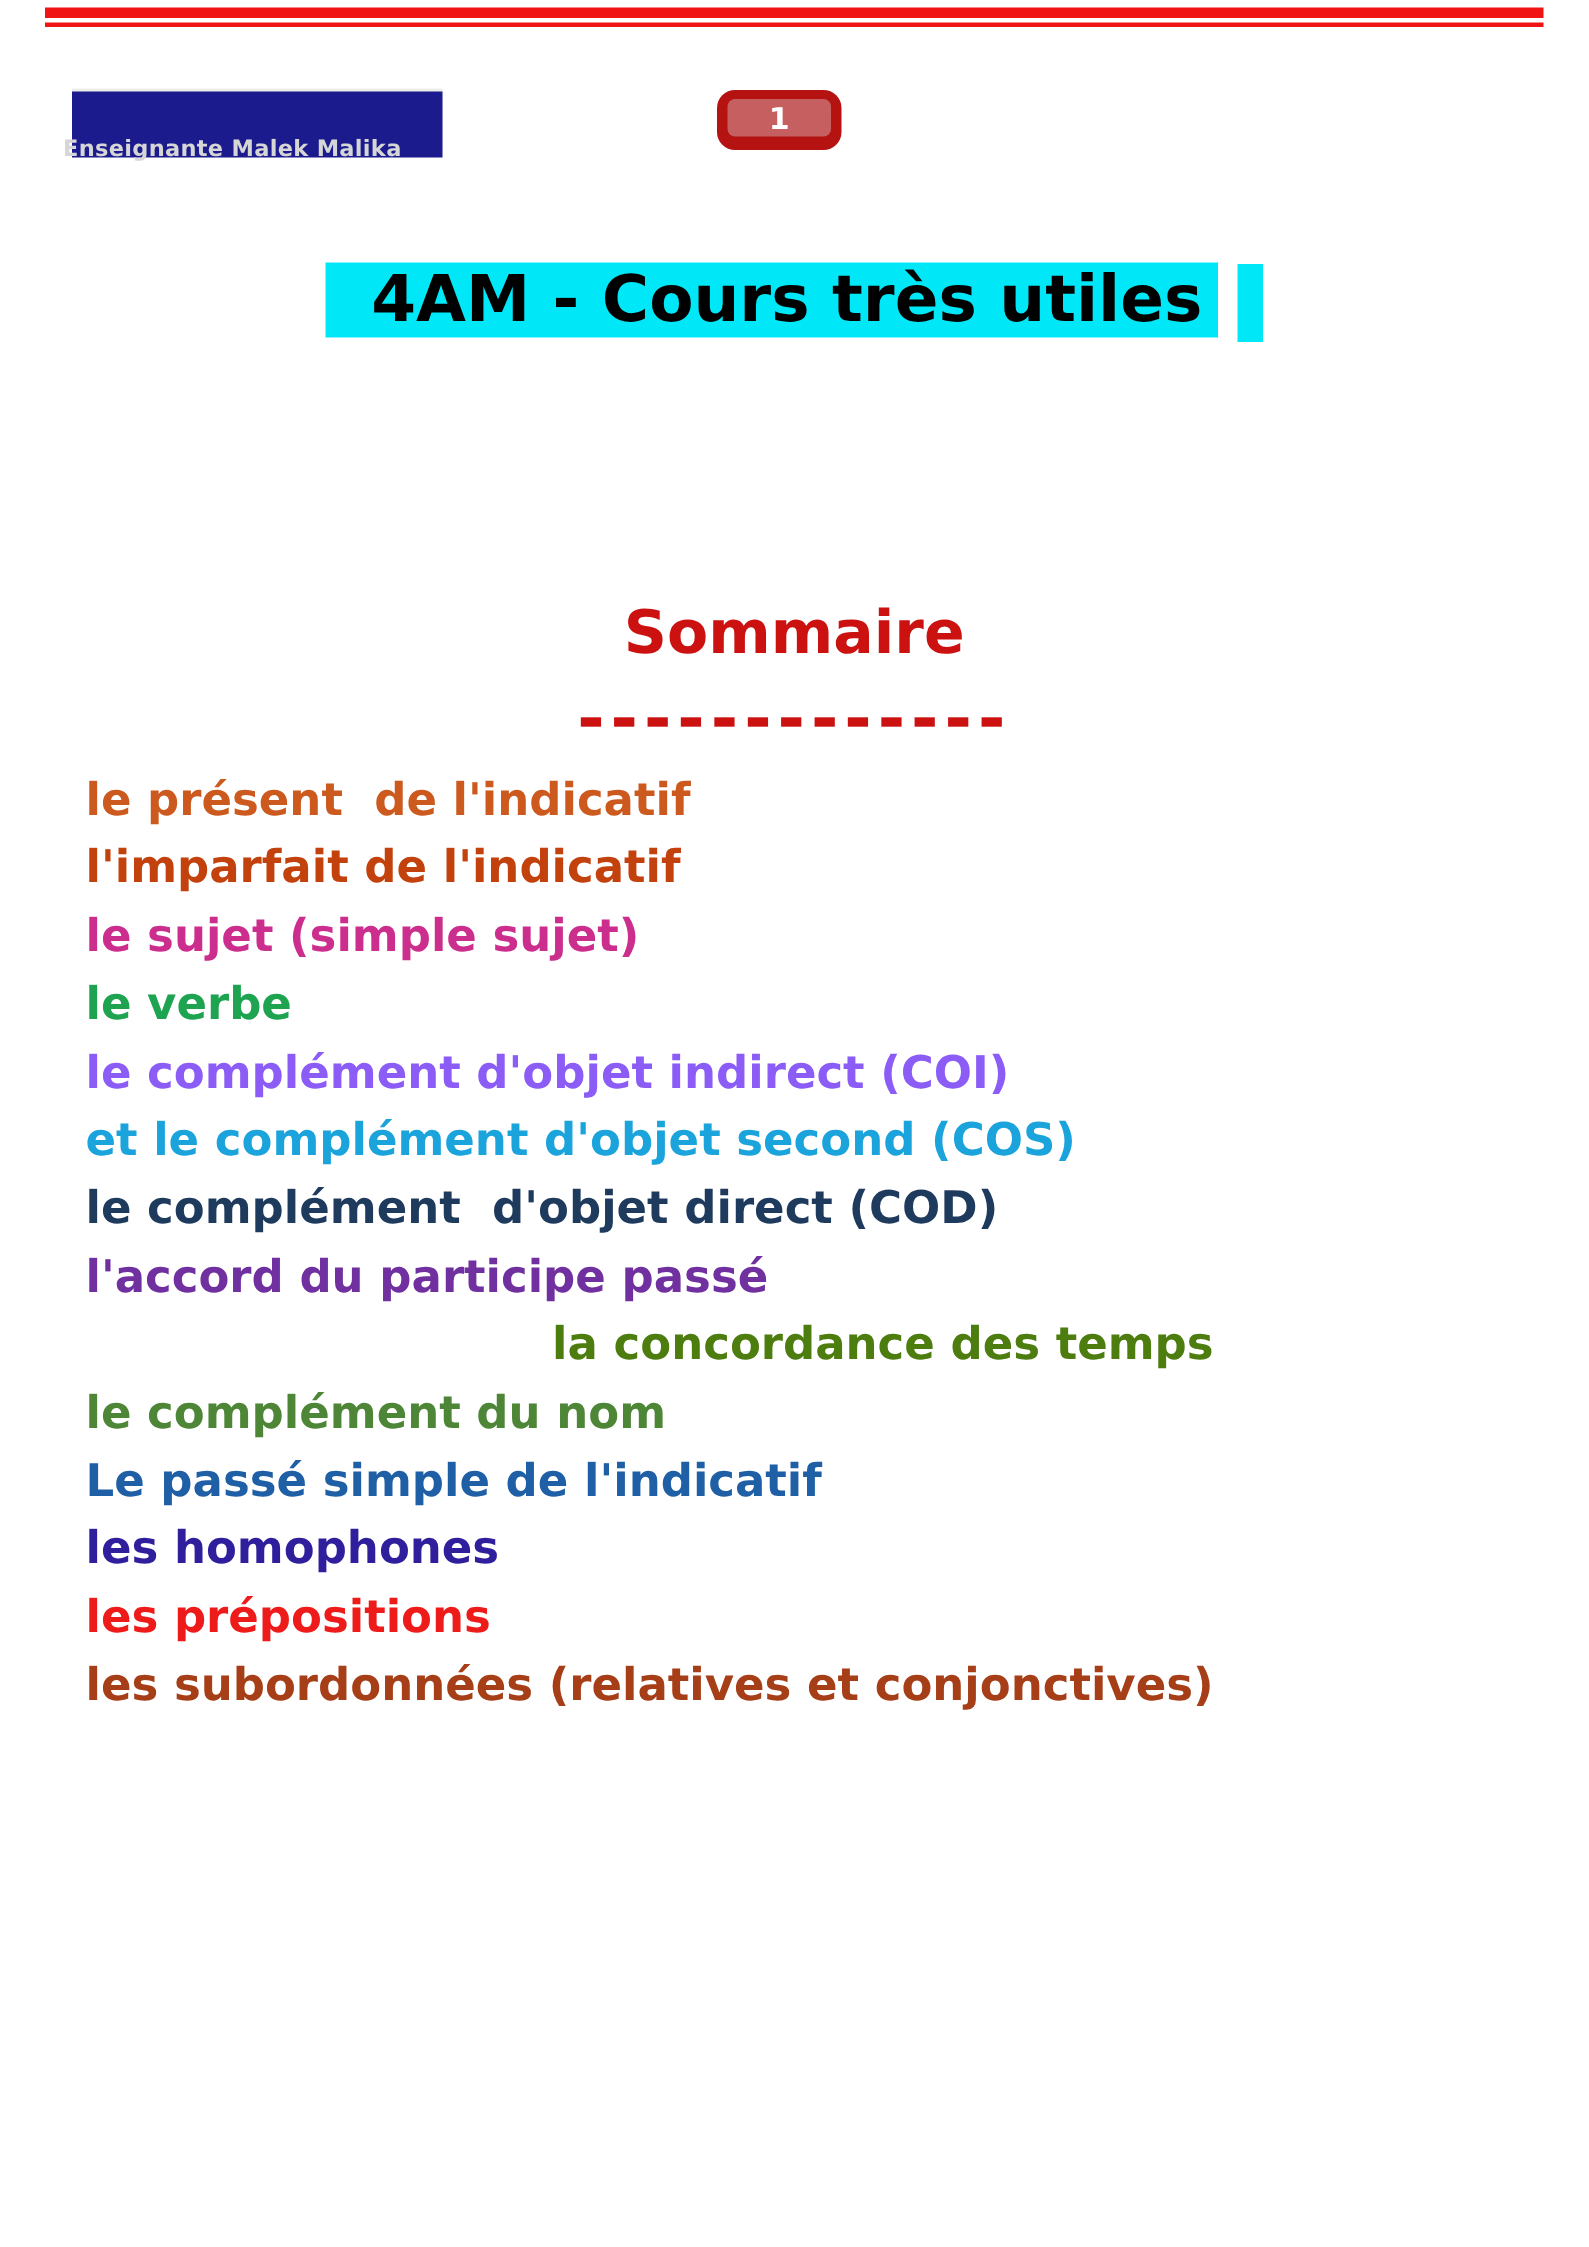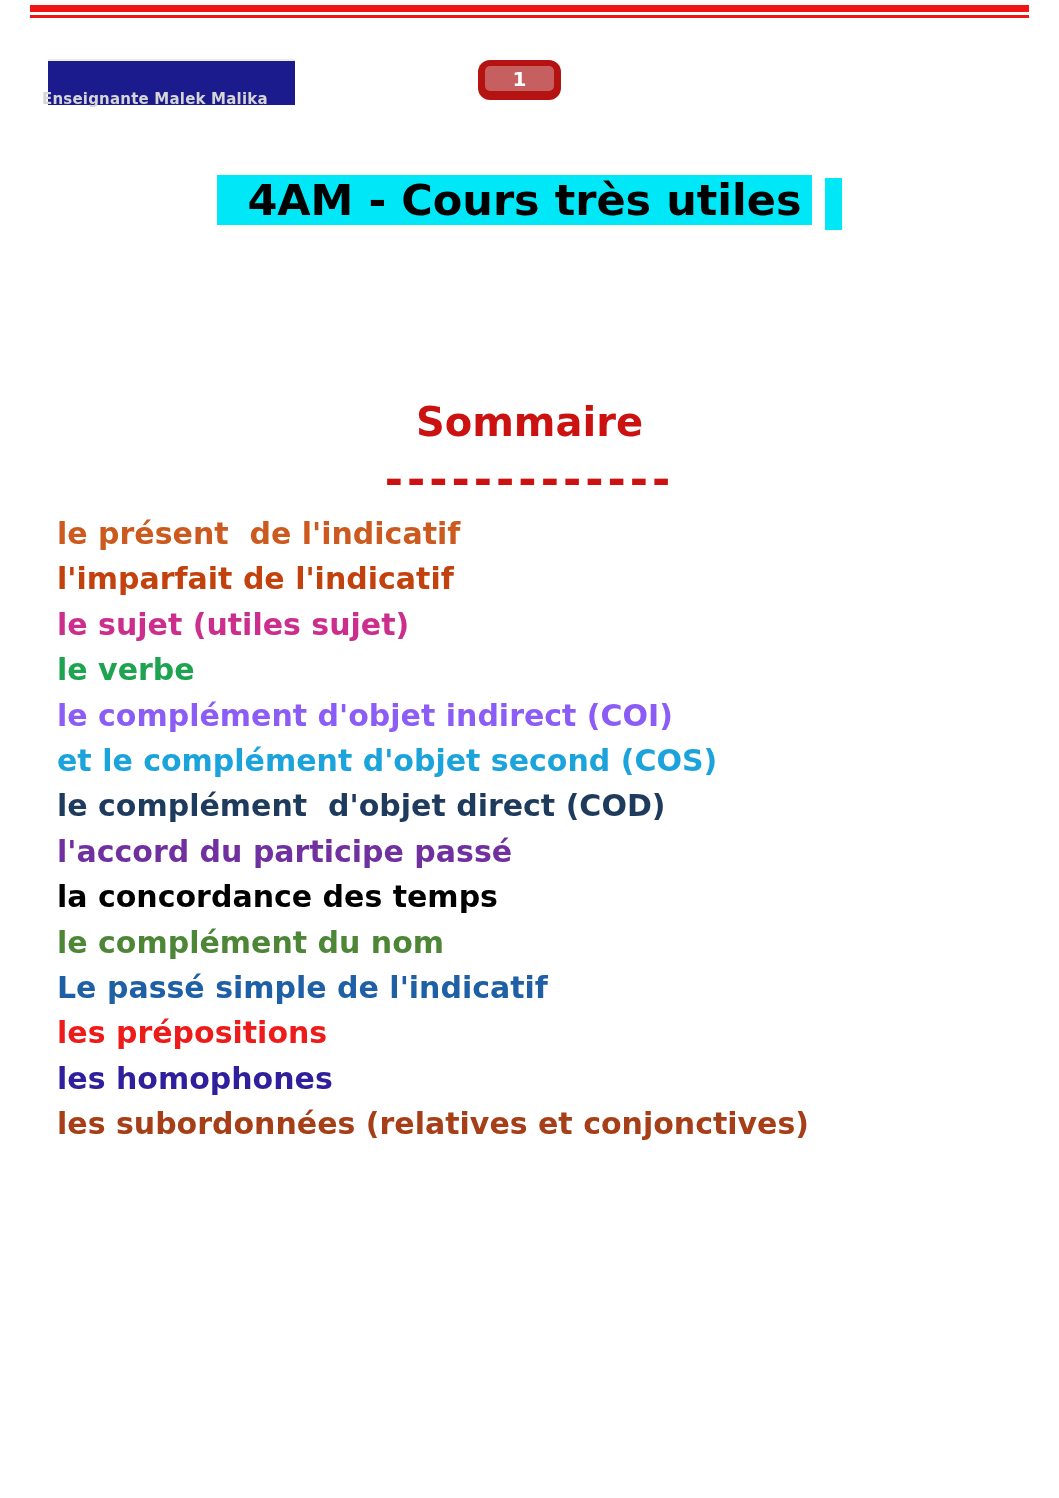--- a/index.html
+++ b/index.html
@@ -110,27 +110,27 @@
     <div class="title-line"><span class="hl" style="background: rgb(0, 232, 248);">4AM - Cours très utiles</span><span class="hl-tail" style="background: rgb(0, 232, 248);"></span></div>
   </div>
 
   <div class="sommaire-heading" style="color: rgb(204, 17, 17);">Sommaire</div>
 
   <div class="sommaire-separator" style="color: rgb(204, 17, 17);">-------------</div>
 
   <div class="toc-list">
       <div class="toc-item" style="color: rgb(204, 90, 31);">le présent  de l'indicatif</div>
       <div class="toc-item" style="color: #c2410c;">l'imparfait de l'indicatif</div>
-      <div class="toc-item" style="color: rgb(204, 46, 142);">le sujet (utiles sujet)</div>
+      <div class="toc-item" style="color: rgb(204, 46, 142);">le sujet (simple sujet)</div>
       <div class="toc-item" style="color: rgb(30, 163, 81);">le verbe</div>
       <div class="toc-item" style="color: #8b5cf6;">le complément d'objet indirect (COI)</div>
       <div class="toc-item" style="color: rgb(27, 163, 220);">et le complément d'objet second (COS)</div>
       <div class="toc-item" style="color: rgb(30, 58, 92);">le complément  d'objet direct (COD)</div>
       <div class="toc-item" style="color: rgb(112, 48, 160);">l'accord du participe passé</div>
-      <div class="toc-item" style="color: #000000;">la concordance des temps</div>
+      <div class="toc-item" style="color: #4d7c0f; text-align: right;">la concordance des temps</div>
       <div class="toc-item" style="color: rgb(78, 134, 55);">le complément du nom</div>
       <div class="toc-item" style="color: rgb(31, 95, 165);">Le passé simple de l'indicatif</div>
+      <div class="toc-item" style="color: rgb(47, 31, 156);">les homophones</div>
       <div class="toc-item" style="color: rgb(238, 27, 27);">les prépositions</div>
-      <div class="toc-item" style="color: rgb(47, 31, 156);">les homophones</div>
       <div class="toc-item" style="color: rgb(166, 62, 23);">les subordonnées (relatives et conjonctives)</div>
     </div>
 
 </div>
 
 </body></html>

